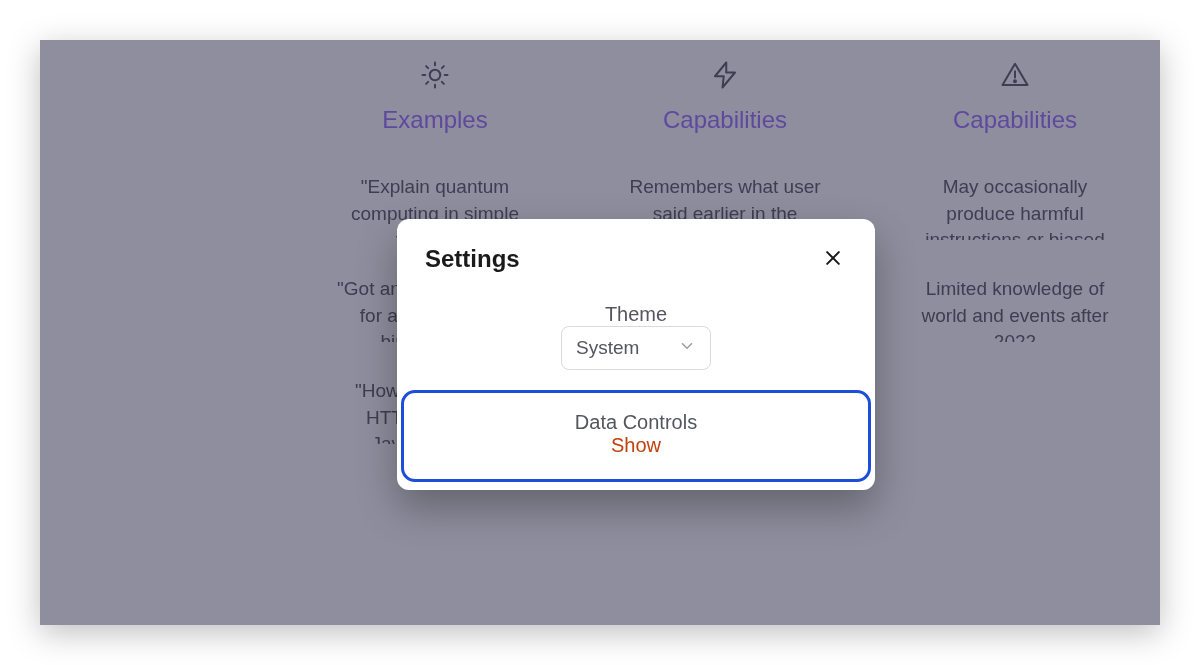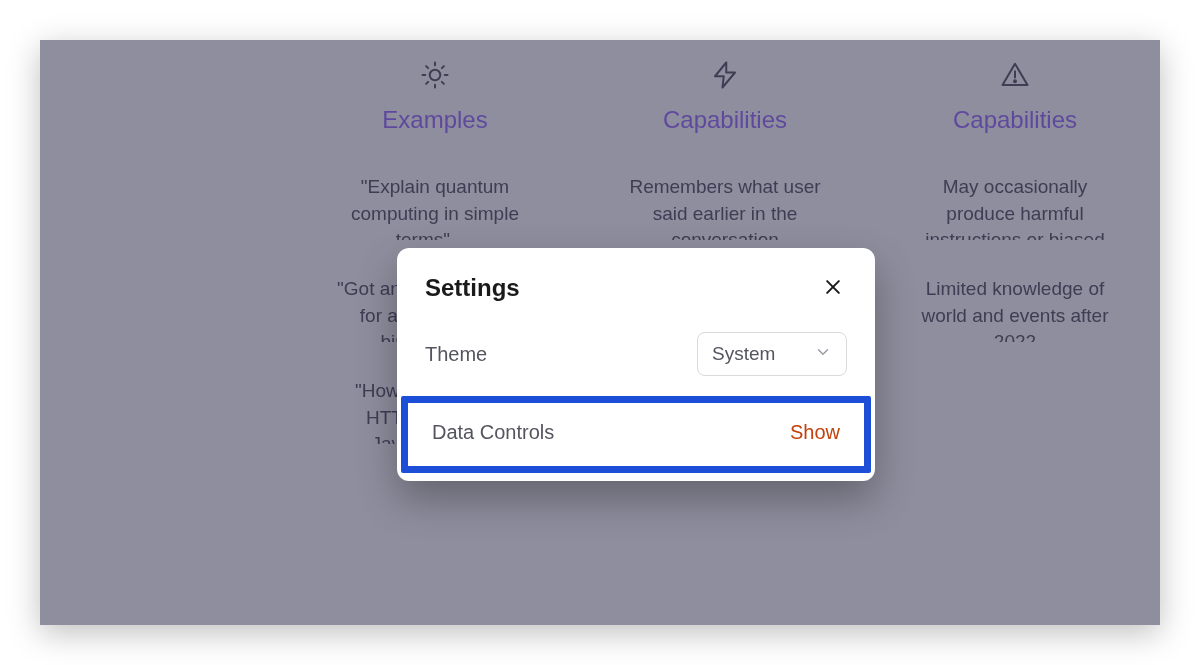--- a/index.html
+++ b/index.html
@@ -63,21 +63,21 @@
       overflow: hidden;
     }
     .overlay {
       position: absolute;
       inset: 0;
       background: rgba(60,58,88,0.56);
     }
     .modal {
       position: absolute;
       left: 357px;
-      top: 208px;
+      top: 179px;
       width: 478px;
       background: #fff;
       border-radius: 12px;
       box-shadow: 0 18px 40px rgba(0,0,0,0.3);
       padding: 0;
       overflow: hidden;
     }
     .modal-header {
       display: flex;
       justify-content: space-between;
@@ -96,23 +96,23 @@
       align-items: center;
       justify-content: center;
       cursor: pointer;
       color: #1a1a1a;
       background: transparent;
       border: none;
     }
     .close-btn svg { width: 20px; height: 20px; }
     .modal-row {
       display: flex;
-      justify-content: space-between;
       align-items: center;
       padding: 16px 28px;
+      flex-direction: column;
     }
     .modal-row .label {
       font-size: 20px;
       color: #54555f;
       font-weight: 400;
     }
     .theme-select {
       display: flex;
       align-items: center;
       justify-content: space-between;
@@ -125,22 +125,22 @@
       background: #fff;
     }
     .theme-select .val {
       font-size: 19px;
       color: #54555f;
     }
     .theme-select .chev {
       color: #9b9ca5;
     }
     .data-controls-row {
-      border: 7px solid #1d4ed8;
-      border-radius: 2px;
+      border: 3px solid #1d4ed8;
+      border-radius: 14px;
       margin: 4px 4px 8px 4px;
       padding: 18px 24px 22px 24px;
     }
     .show-link {
       color: #c2410c;
       font-size: 20px;
       font-weight: 500;
       cursor: pointer;
     }
   </style>

